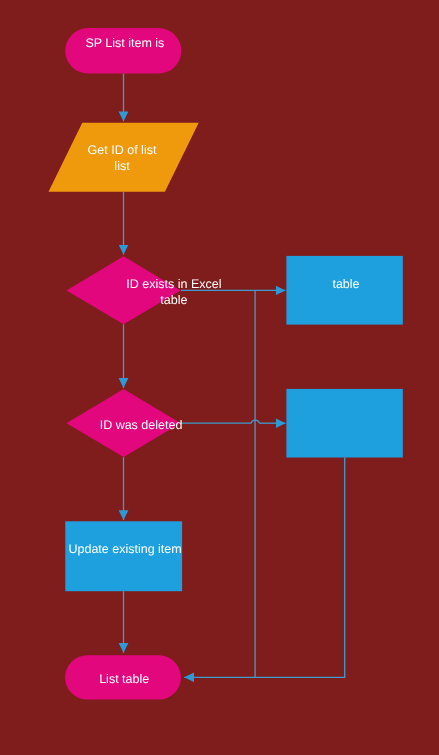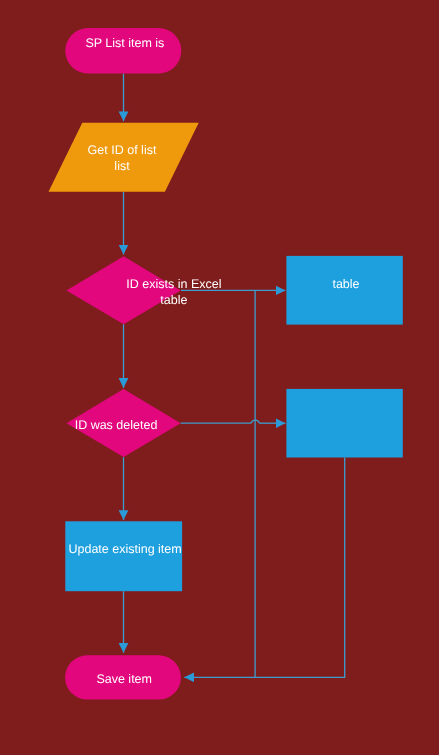--- a/index.html
+++ b/index.html
@@ -63,26 +63,26 @@
 
   <div class="lbl" style="left:125.9px;top:275.7px;margin-left:48px;">
     <div>ID exists in Excel</div>
     <div>table</div>
   </div>
 
   <div class="lbl" style="left:346.0px;top:276.0px;">
     <div>table</div>
   </div>
 
-  <div class="lbl" style="left:116px;top:416.7px;text-align:right;">
+  <div class="lbl" style="left:141px;top:416.7px;text-align:right;">
     <div>ID was deleted</div>
   </div>
 
 
   <div class="lbl" style="left:125.1px;top:541.3px;">
     <div>Update existing item</div>
   </div>
 
   <div class="lbl" style="left:124.2px;top:671.0px;">
-    <div>Save item</div>
+    <div>List table</div>
   </div>
 
 </div>
 
 </body></html>

